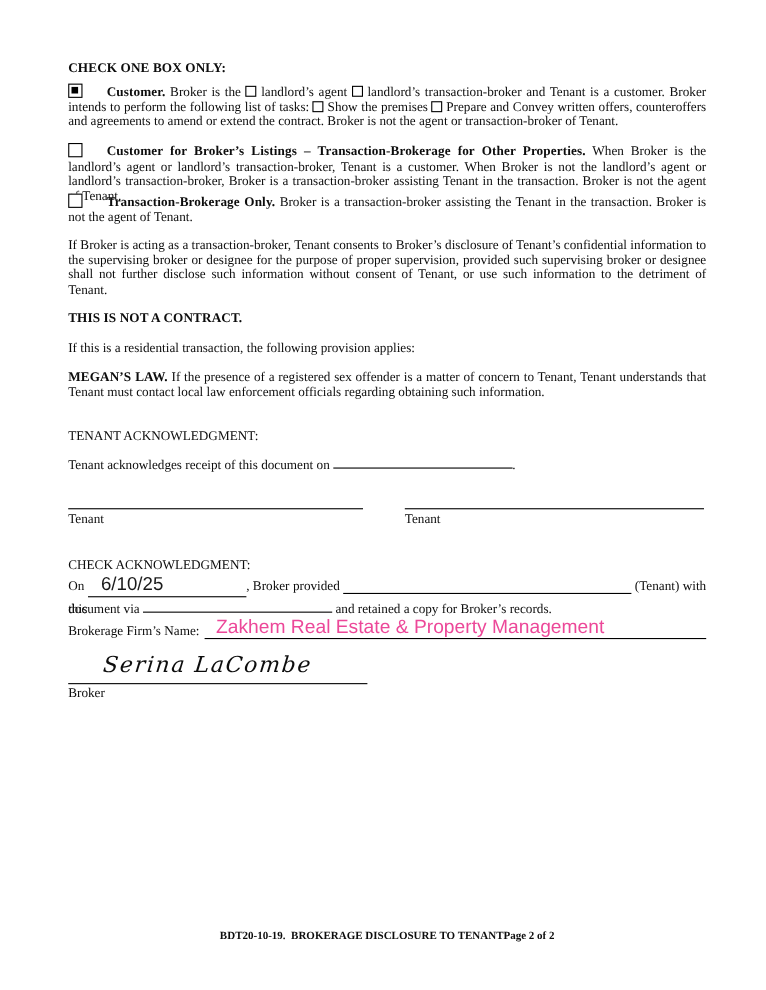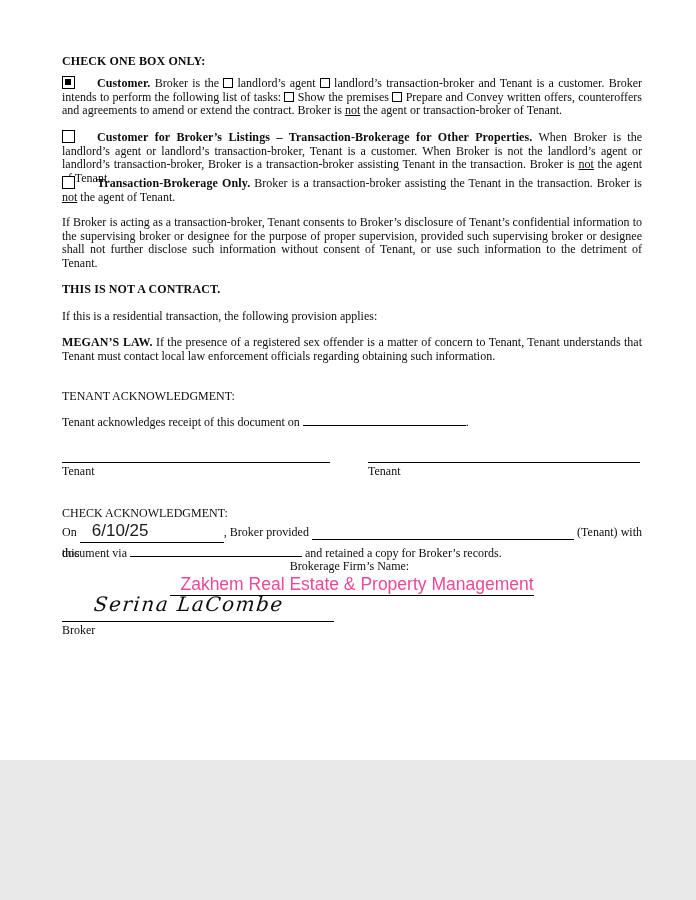--- a/index.html
+++ b/index.html
@@ -1,29 +1,29 @@
 <!DOCTYPE html>
 <html><head>
 <meta charset="utf-8">
 <style>
   html,body { margin:0; padding:0; background:#e9e9e9; }
   .page {
     position:relative;
-    width:696px; height:760px;
+    width:696px; height:900px;
     margin:0 auto;
     background:#ffffff;
     font-family:"Liberation Serif", serif;
     color:#0d0d0d;
     overflow:hidden;
   }
   .abs { position:absolute; left:62px; width:580px; }
   .para { font-size:12px; line-height:13.6px; text-align:justify; }
   .heading { font-size:12px; font-weight:bold; letter-spacing:0.1px; }
   .plain { font-size:12px; }
-  .ul { text-decoration:underline; }
+  .ul { }
   b { letter-spacing:0.1px; }
 
   
   .cbx {
     display:inline-block; box-sizing:border-box;
     width:10px; height:10px;
     border:1.3px solid #000;
     vertical-align:-1px;
     position:relative;
     background:#fff;
@@ -55,21 +55,21 @@
   .sigcol-right { position:absolute; left:368px; width:272px; }
   .sig-line { border-bottom:1.2px solid #000; height:16px; }
   .sig-label { font-size:12px; padding-top:1px; }
 
   
   .fill-line {
     font-size:12px; line-height:20px;
     text-align:justify; text-align-last:justify;
   }
   .via-line { font-size:12px; line-height:14px; text-align:left; }
-  .firm-line { display:flex; align-items:center; font-size:12px;flex-direction:column; }
+  .firm-line { display:flex; align-items:flex-end; font-size:12px; }
   .firm-label { white-space:nowrap; margin-right:5px; }
   .firm-value {
     flex:1; border-bottom:1.4px solid #000;
     padding-left:10px;
     font-family:"Liberation Sans", sans-serif;
     font-size:17.5px; color:#ec4899;
   }
 
   
   .broker-sig { width:272px; border-bottom:1.5px solid #000; height:29px; }

